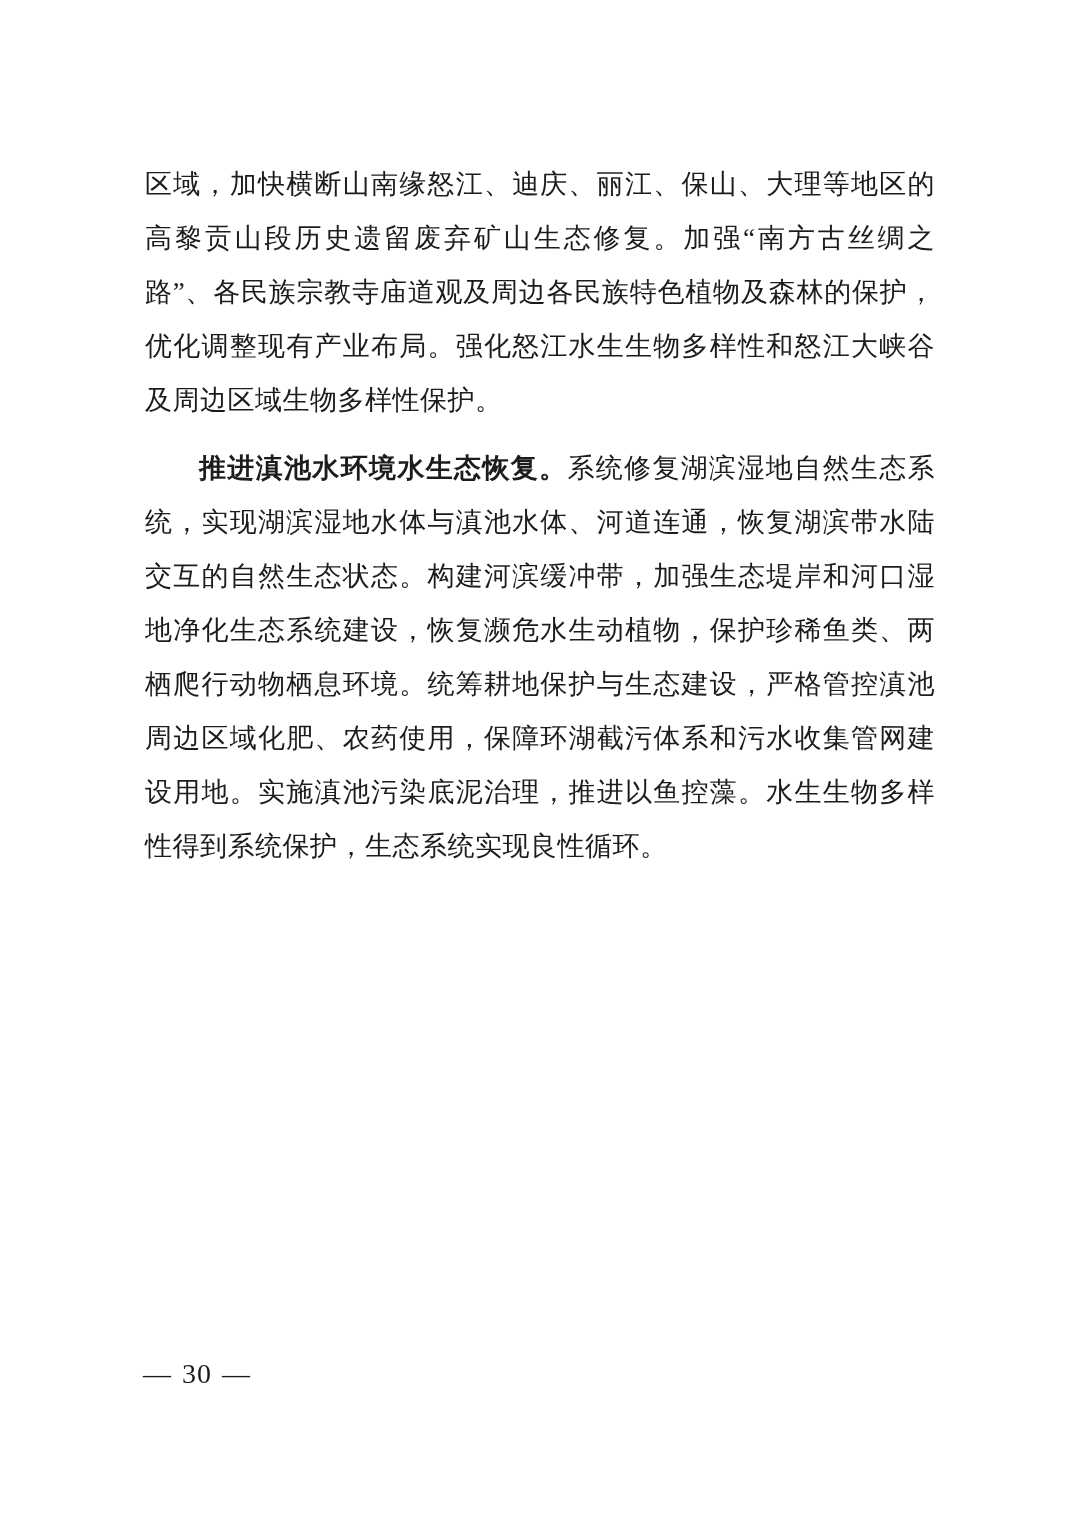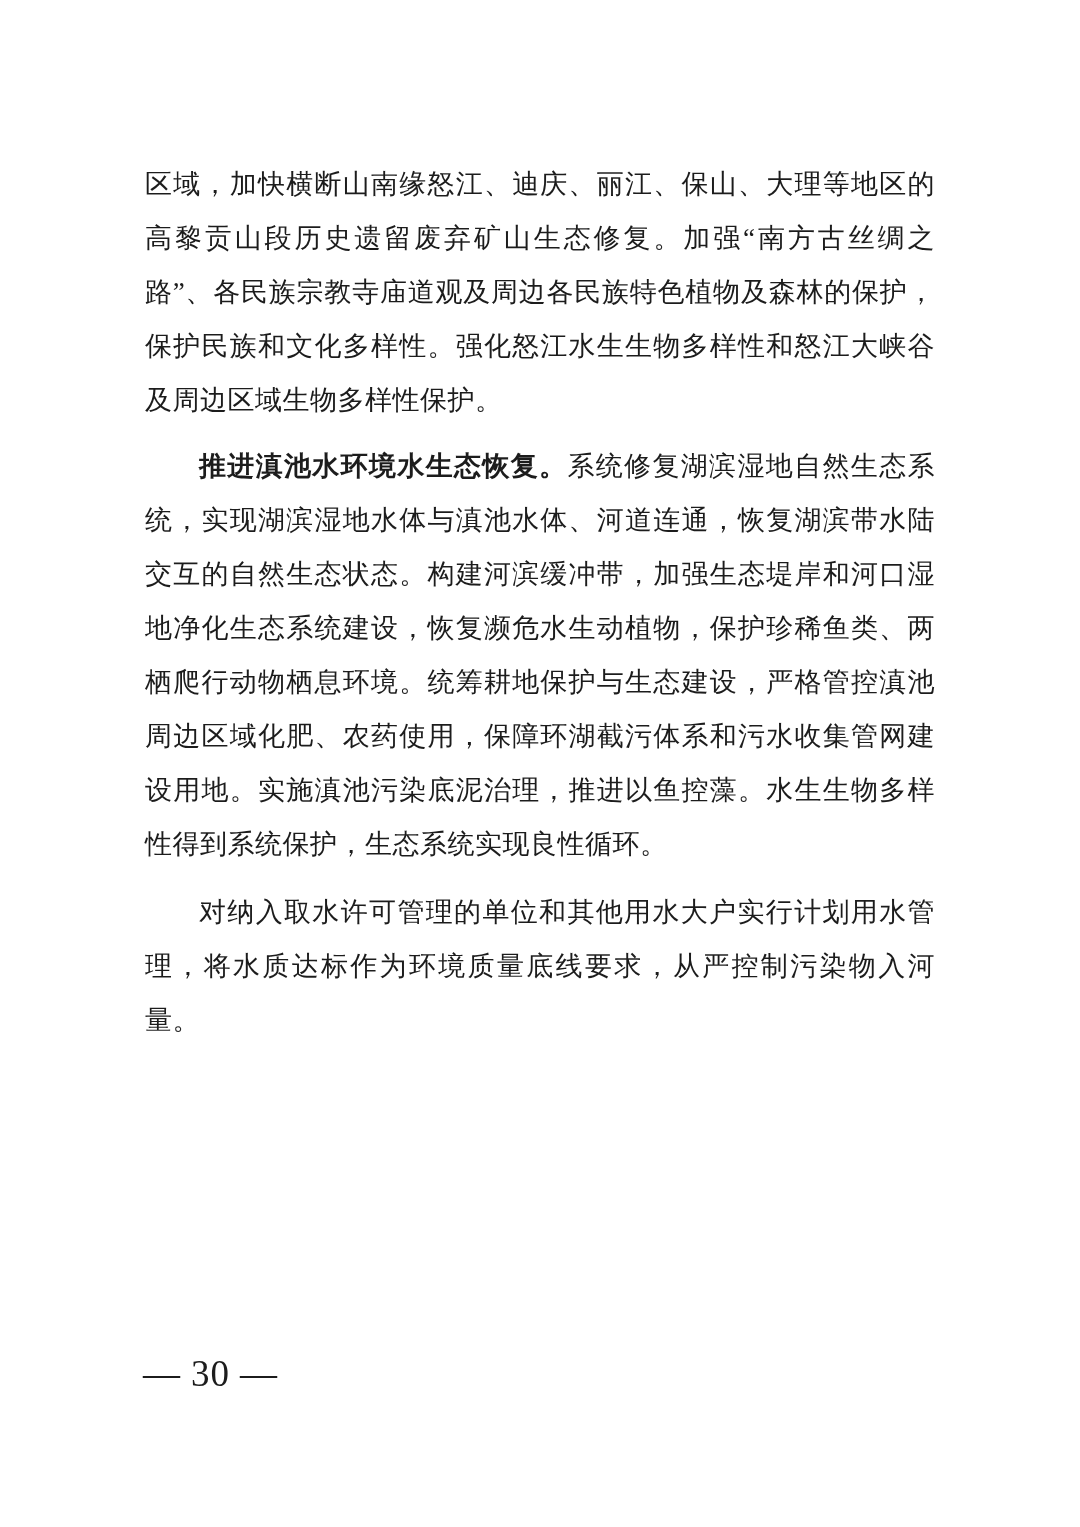--- a/index.html
+++ b/index.html
@@ -27,48 +27,46 @@
     font-size: 27px;
     line-height: 54px;
     text-align: justify;
     letter-spacing: 0.5px;
   }
   p.para.indent {
     text-indent: 2em;
   }
   p.para.gap-before {
     margin-top: 14px;
-    font-family: Liberation Mono, monospace;
   }
   .lead {
     font-weight: 700;
   }
   .footer {
     position: absolute;
     left: 143px;
     top: 1356px;
-    font-size: 37px;
+    font-size: 28px;
     line-height: 36px;
     color: #1c1c1c;
     letter-spacing: 1px;
   }
   .footer span { margin-right: 10px; }
   .footer span:last-child { margin-right: 0; }
 </style>
 </head>
 <body>
 
 <div class="page">
   <div class="content">
 
-    <p class="para"><span class="lead"></span><span>区域，加快横断山南缘怒江、迪庆、丽江、保山、大理等地区的高黎贡山段历史遗留废弃矿山生态修复。加强“南方古丝绸之路”、各民族宗教寺庙道观及周边各民族特色植物及森林的保护，保护民族和文化多样性。强化怒江水生生物多样性和怒江大峡谷及周边区域生物多样性保护。</span></p>
+    <p class="para"><span class="lead"></span><span>区域，加快横断山南缘怒江、迪庆、丽江、保山、大理等地区的高黎贡山段历史遗留废弃矿山生态修复。加强“南方古丝绸之路”、各民族宗教寺庙道观及周边各民族特色植物及森林的保护，优化调整现有产业布局。强化怒江水生生物多样性和怒江大峡谷及周边区域生物多样性保护。</span></p>
 
     <p class="para indent gap-before"><span class="lead">推进滇池水环境水生态恢复。</span><span>系统修复湖滨湿地自然生态系统，实现湖滨湿地水体与滇池水体、河道连通，恢复湖滨带水陆交互的自然生态状态。构建河滨缓冲带，加强生态堤岸和河口湿地净化生态系统建设，恢复濒危水生动植物，保护珍稀鱼类、两栖爬行动物栖息环境。统筹耕地保护与生态建设，严格管控滇池周边区域化肥、农药使用，保障环湖截污体系和污水收集管网建设用地。实施滇池污染底泥治理，推进以鱼控藻。水生生物多样性得到系统保护，生态系统实现良性循环。</span></p>
 
 
-    <p class="para indent gap-before"><span class="lead"></span><span>对纳入取水许可管理的单位和其他用水大户实行计划用水管理，将水质达标作为环境质量底线要求，从严控制污染物入河量。</span></p>
 
   </div>
 
   <div class="footer">
     <span>—</span><span>30</span><span>—</span>
   </div>
 </div>
 
 </body></html>

